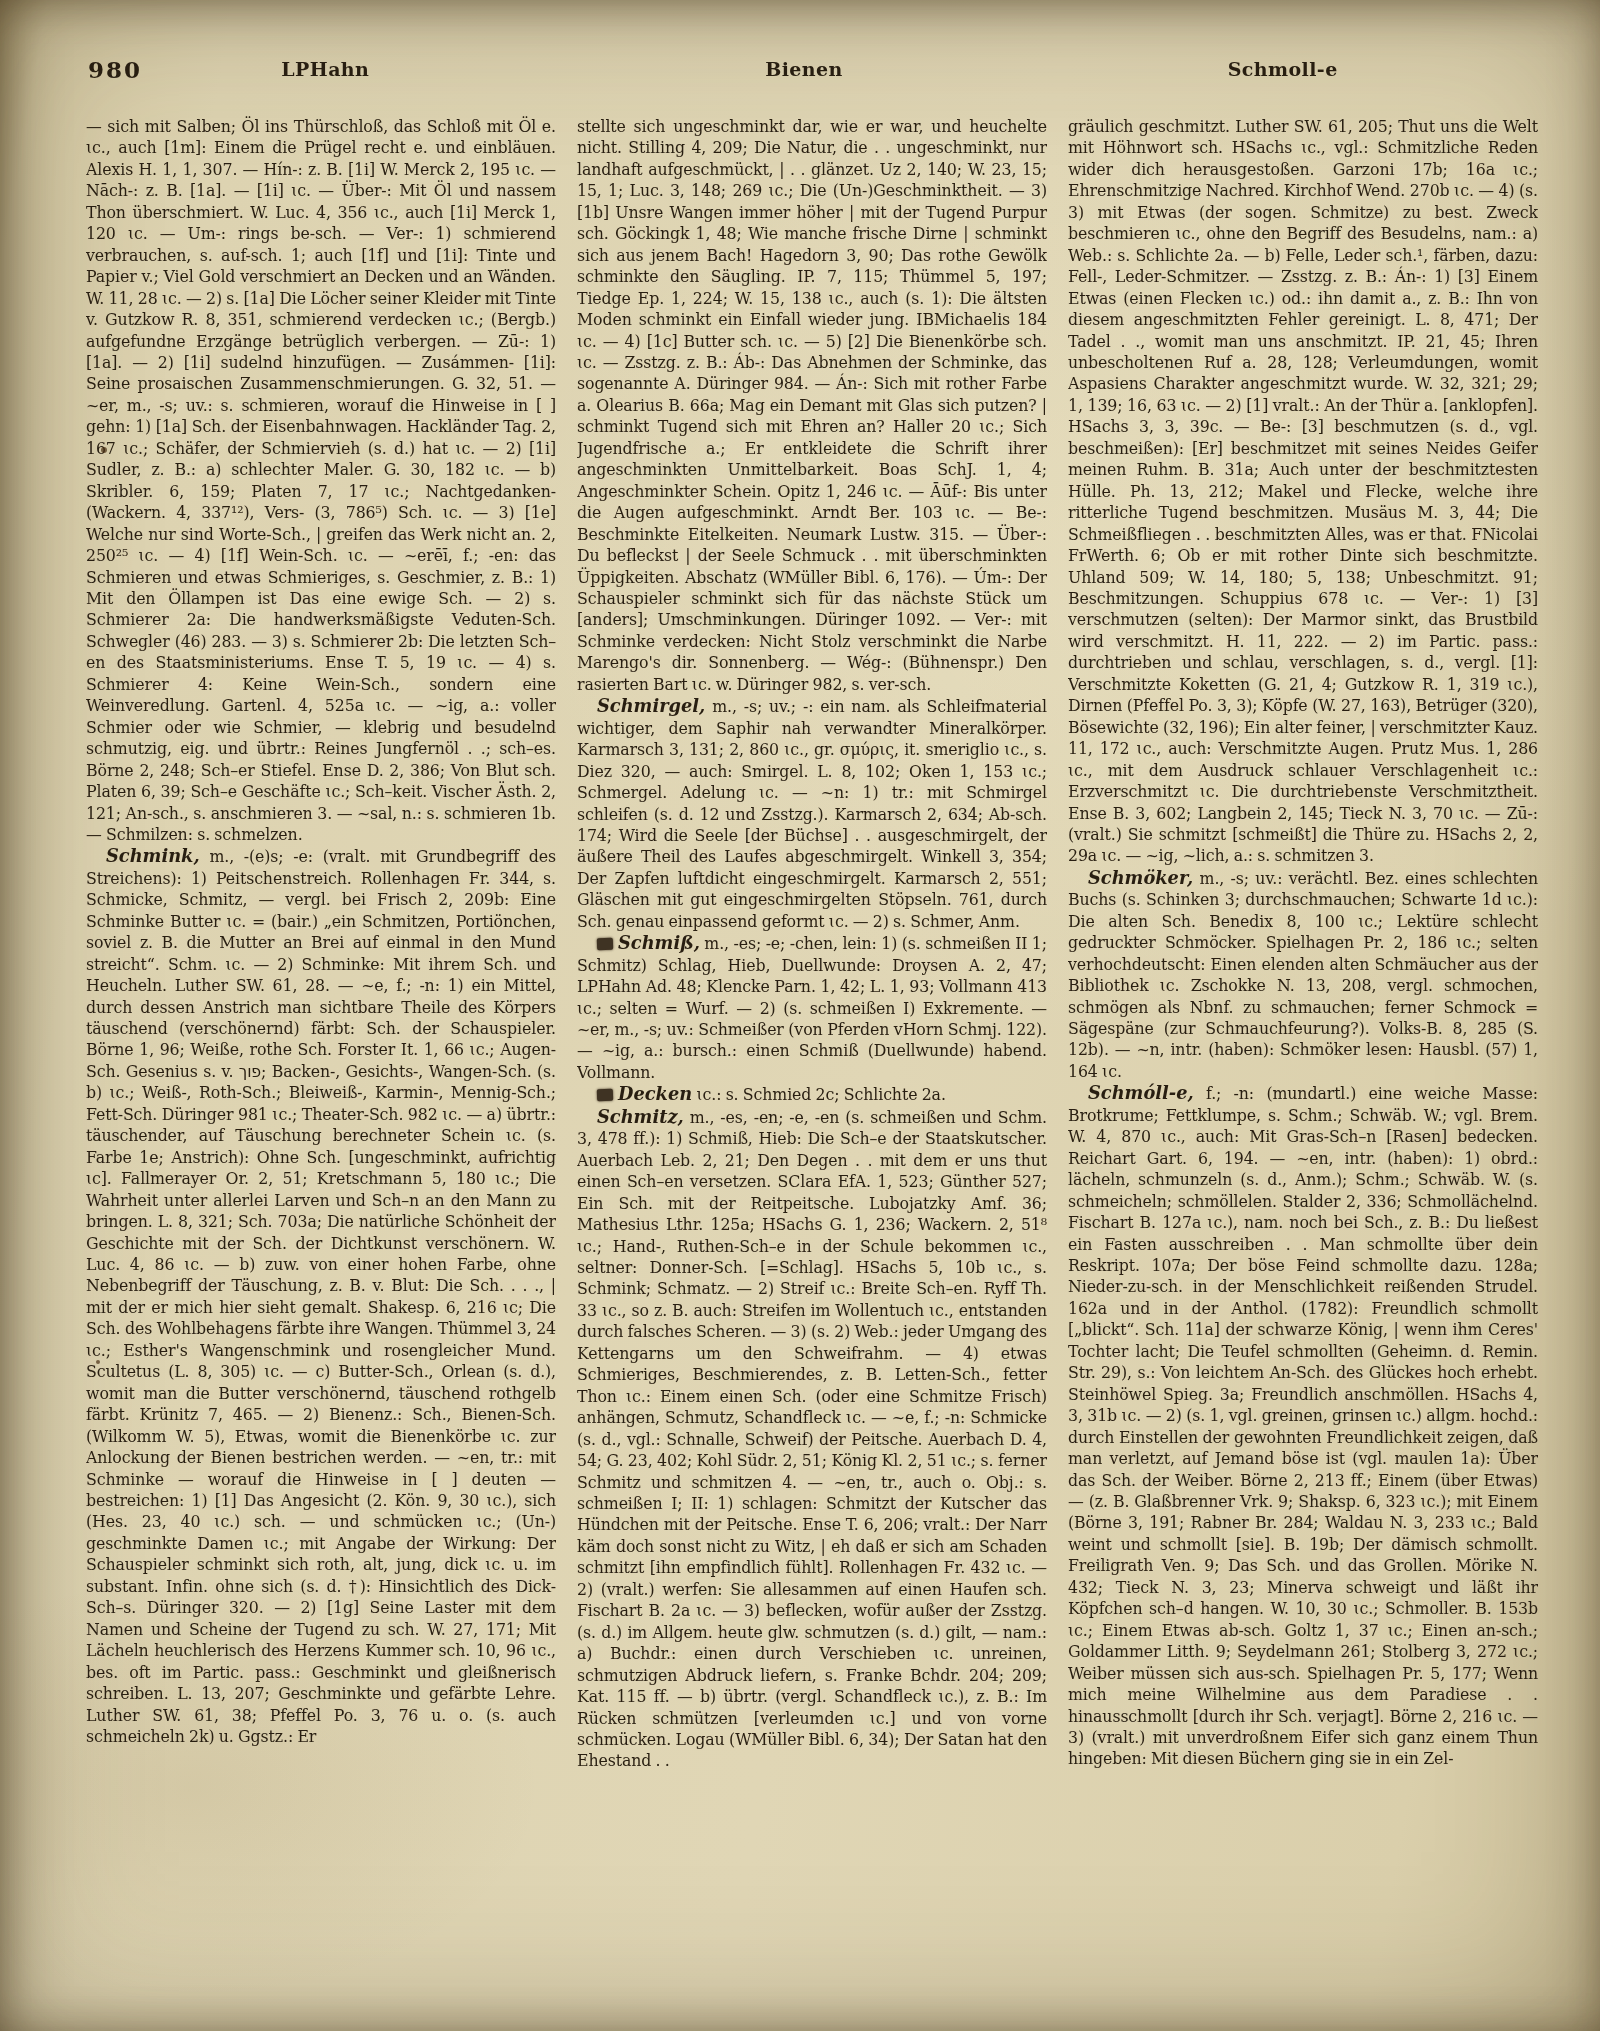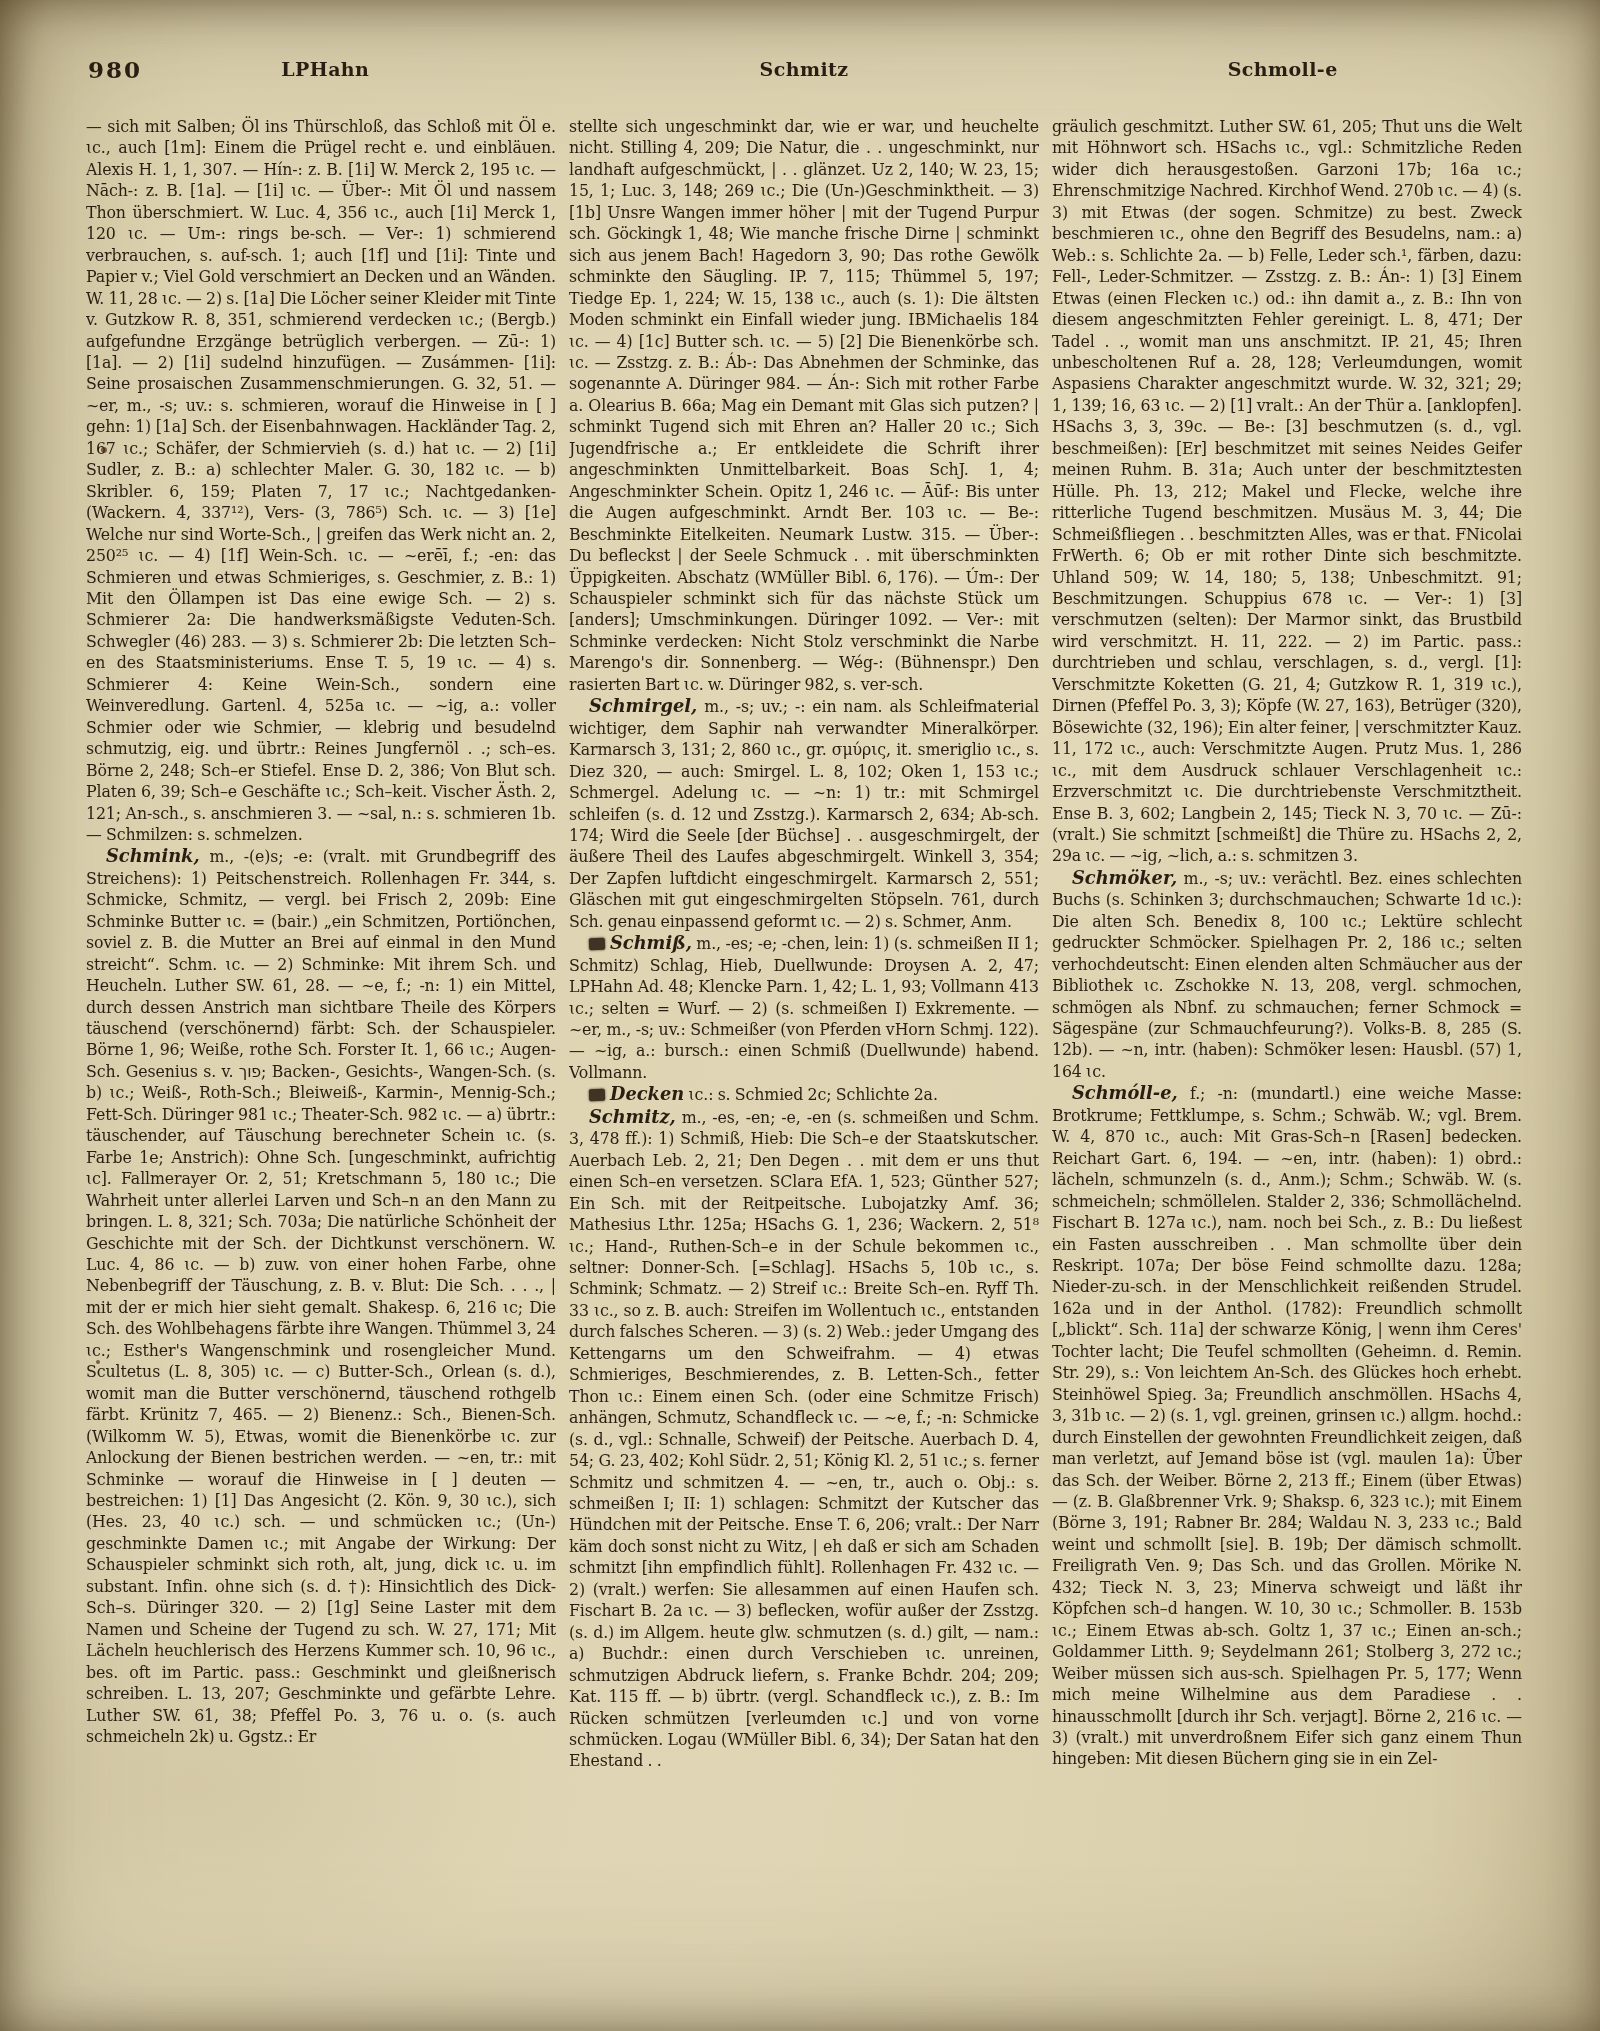--- a/index.html
+++ b/index.html
@@ -20,21 +20,21 @@
       inset 30px 0 60px -28px rgba(60,45,20,.55),
       inset 0 26px 50px -24px rgba(60,45,20,.38),
       inset -22px 0 55px -26px rgba(60,45,20,.32),
       inset 0 -20px 45px -22px rgba(60,45,20,.25);
   }
   .header{position:relative;height:52px;padding-top:58px;}
   .pageno{position:absolute;left:88px;top:56px;font-size:23px;font-weight:700;letter-spacing:2px;}
   .heads{display:flex;padding:0 78px 0 86px;}
   .rh{flex:1;text-align:center;font-weight:700;font-size:19px;letter-spacing:.4px;}
   .columns{
-    display:flex;gap:13px;padding:6px 78px 0 86px;
+    display:flex;gap:21px;padding:6px 78px 0 86px;
     align-items:flex-start;height:1890px;overflow:hidden;
   }
   .col{
     width:470px;flex:0 0 470px;
     font-size:15.8px;line-height:21.45px;
     text-align:justify;letter-spacing:-0.12px;word-spacing:-0.6px;
     overflow:hidden;max-height:1890px;
   }
   .para{margin:0;}
   .entry{text-indent:20px;}
@@ -48,21 +48,21 @@
   .speck{position:absolute;border-radius:50%;background:#4a3114;opacity:.7;}
 </style>
 </head>
 <body>
 
 <div class="page">
   <div class="header">
     <span class="pageno">980</span>
     <div class="heads">
       <span class="rh">LPHahn</span>
-      <span class="rh">Schmitz</span>
+      <span class="rh">Bienen</span>
       <span class="rh">Schmoll-e</span>
     </div>
   </div>
   <div class="columns" id="columns">
       <div class="col">
         <p class="para cont">— sich mit Salben; Öl ins Thürschloß, das Schloß mit Öl e. ɩc., auch [1m]: Einem die Prügel recht e. und einbläuen. Alexis H. 1, 1, 307. — Hín-: z. B. [1i] W. Merck 2, 195 ɩc. — Nāch-: z. B. [1a]. — [1i] ɩc. — Über-: Mit Öl und nassem Thon überschmiert. W. Luc. 4, 356 ɩc., auch [1i] Merck 1, 120 ɩc. — Um-: rings be-sch. — Ver-: 1) schmierend verbrauchen, s. auf-sch. 1; auch [1f] und [1i]: Tinte und Papier v.; Viel Gold verschmiert an Decken und an Wänden. W. 11, 28 ɩc. — 2) s. [1a] Die Löcher seiner Kleider mit Tinte v. Gutzkow R. 8, 351, schmierend verdecken ɩc.; (Bergb.) aufgefundne Erzgänge betrüglich verbergen. — Zū-: 1) [1a]. — 2) [1i] sudelnd hinzufügen. — Zusámmen- [1i]: Seine prosaischen Zusammenschmierungen. G. 32, 51. — ~er, m., -s; uv.: s. schmieren, worauf die Hinweise in [ ] gehn: 1) [1a] Sch. der Eisenbahnwagen. Hackländer Tag. 2, 167 ɩc.; Schäfer, der Schmiervieh (s. d.) hat ɩc. — 2) [1i] Sudler, z. B.: a) schlechter Maler. G. 30, 182 ɩc. — b) Skribler. 6, 159; Platen 7, 17 ɩc.; Nachtgedanken- (Wackern. 4, 337¹²), Vers- (3, 786⁵) Sch. ɩc. — 3) [1e] Welche nur sind Worte-Sch., | greifen das Werk nicht an. 2, 250²⁵ ɩc. — 4) [1f] Wein-Sch. ɩc. — ~erēī, f.; -en: das Schmieren und etwas Schmieriges, s. Geschmier, z. B.: 1) Mit den Öllampen ist Das eine ewige Sch. — 2) s. Schmierer 2a: Die handwerksmäßigste Veduten-Sch. Schwegler (46) 283. — 3) s. Schmierer 2b: Die letzten Sch–en des Staatsministeriums. Ense T. 5, 19 ɩc. — 4) s. Schmierer 4: Keine Wein-Sch., sondern eine Weinveredlung. Gartenl. 4, 525a ɩc. — ~ig, a.: voller Schmier oder wie Schmier, — klebrig und besudelnd schmutzig, eig. und übrtr.: Reines Jungfernöl . .; sch–es. Börne 2, 248; Sch–er Stiefel. Ense D. 2, 386; Von Blut sch. Platen 6, 39; Sch–e Geschäfte ɩc.; Sch–keit. Vischer Ästh. 2, 121; An-sch., s. anschmieren 3. — ~sal, n.: s. schmieren 1b. — Schmilzen: s. schmelzen.</p>
         <p class="para entry"><b class="lead">Schmink,</b> m., -(e)s; -e: (vralt. mit Grundbegriff des Streichens): 1) Peitschenstreich. Rollenhagen Fr. 344, s. Schmicke, Schmitz, — vergl. bei Frisch 2, 209b: Eine Schminke Butter ɩc. = (bair.) „ein Schmitzen, Portiönchen, soviel z. B. die Mutter an Brei auf einmal in den Mund streicht“. Schm. ɩc. — 2) Schminke: Mit ihrem Sch. und Heucheln. Luther SW. 61, 28. — ~e, f.; -n: 1) ein Mittel, durch dessen Anstrich man sichtbare Theile des Körpers täuschend (verschönernd) färbt: Sch. der Schauspieler. Börne 1, 96; Weiße, rothe Sch. Forster It. 1, 66 ɩc.; Augen-Sch. Gesenius s. v. פוך; Backen-, Gesichts-, Wangen-Sch. (s. b) ɩc.; Weiß-, Roth-Sch.; Bleiweiß-, Karmin-, Mennig-Sch.; Fett-Sch. Düringer 981 ɩc.; Theater-Sch. 982 ɩc. — a) übrtr.: täuschender, auf Täuschung berechneter Schein ɩc. (s. Farbe 1e; Anstrich): Ohne Sch. [ungeschminkt, aufrichtig ɩc]. Fallmerayer Or. 2, 51; Kretschmann 5, 180 ɩc.; Die Wahrheit unter allerlei Larven und Sch–n an den Mann zu bringen. L. 8, 321; Sch. 703a; Die natürliche Schönheit der Geschichte mit der Sch. der Dichtkunst verschönern. W. Luc. 4, 86 ɩc. — b) zuw. von einer hohen Farbe, ohne Nebenbegriff der Täuschung, z. B. v. Blut: Die Sch. . . ., | mit der er mich hier sieht gemalt. Shakesp. 6, 216 ɩc; Die Sch. des Wohlbehagens färbte ihre Wangen. Thümmel 3, 24 ɩc.; Esther's Wangenschmink und rosengleicher Mund. Scultetus (L. 8, 305) ɩc. — c) Butter-Sch., Orlean (s. d.), womit man die Butter verschönernd, täuschend rothgelb färbt. Krünitz 7, 465. — 2) Bienenz.: Sch., Bienen-Sch. (Wilkomm W. 5), Etwas, womit die Bienenkörbe ɩc. zur Anlockung der Bienen bestrichen werden. — ~en, tr.: mit Schminke — worauf die Hinweise in [ ] deuten — bestreichen: 1) [1] Das Angesicht (2. Kön. 9, 30 ɩc.), sich (Hes. 23, 40 ɩc.) sch. — und schmücken ɩc.; (Un-) geschminkte Damen ɩc.; mit Angabe der Wirkung: Der Schauspieler schminkt sich roth, alt, jung, dick ɩc. u. im substant. Infin. ohne sich (s. d. †): Hinsichtlich des Dick-Sch–s. Düringer 320. — 2) [1g] Seine Laster mit dem Namen und Scheine der Tugend zu sch. W. 27, 171; Mit Lächeln heuchlerisch des Herzens Kummer sch. 10, 96 ɩc., bes. oft im Partic. pass.: Geschminkt und gleißnerisch schreiben. L. 13, 207; Geschminkte und gefärbte Lehre. Luther SW. 61, 38; Pfeffel Po. 3, 76 u. o. (s. auch schmeicheln 2k) u. Ggstz.: Er</p>
       </div>
       <div class="col">
         <p class="para cont">stellte sich ungeschminkt dar, wie er war, und heuchelte nicht. Stilling 4, 209; Die Natur, die . . ungeschminkt, nur landhaft aufgeschmückt, | . . glänzet. Uz 2, 140; W. 23, 15; 15, 1; Luc. 3, 148; 269 ɩc.; Die (Un-)Geschminktheit. — 3) [1b] Unsre Wangen immer höher | mit der Tugend Purpur sch. Göckingk 1, 48; Wie manche frische Dirne | schminkt sich aus jenem Bach! Hagedorn 3, 90; Das rothe Gewölk schminkte den Säugling. IP. 7, 115; Thümmel 5, 197; Tiedge Ep. 1, 224; W. 15, 138 ɩc., auch (s. 1): Die ältsten Moden schminkt ein Einfall wieder jung. IBMichaelis 184 ɩc. — 4) [1c] Butter sch. ɩc. — 5) [2] Die Bienenkörbe sch. ɩc. — Zsstzg. z. B.: Áb-: Das Abnehmen der Schminke, das sogenannte A. Düringer 984. — Án-: Sich mit rother Farbe a. Olearius B. 66a; Mag ein Demant mit Glas sich putzen? | schminkt Tugend sich mit Ehren an? Haller 20 ɩc.; Sich Jugendfrische a.; Er entkleidete die Schrift ihrer angeschminkten Unmittelbarkeit. Boas SchJ. 1, 4; Angeschminkter Schein. Opitz 1, 246 ɩc. — Āūf-: Bis unter die Augen aufgeschminkt. Arndt Ber. 103 ɩc. — Be-: Beschminkte Eitelkeiten. Neumark Lustw. 315. — Über-: Du befleckst | der Seele Schmuck . . mit überschminkten Üppigkeiten. Abschatz (WMüller Bibl. 6, 176). — Úm-: Der Schauspieler schminkt sich für das nächste Stück um [anders]; Umschminkungen. Düringer 1092. — Ver-: mit Schminke verdecken: Nicht Stolz verschminkt die Narbe Marengo's dir. Sonnenberg. — Wég-: (Bühnenspr.) Den rasierten Bart ɩc. w. Düringer 982, s. ver-sch.</p>

